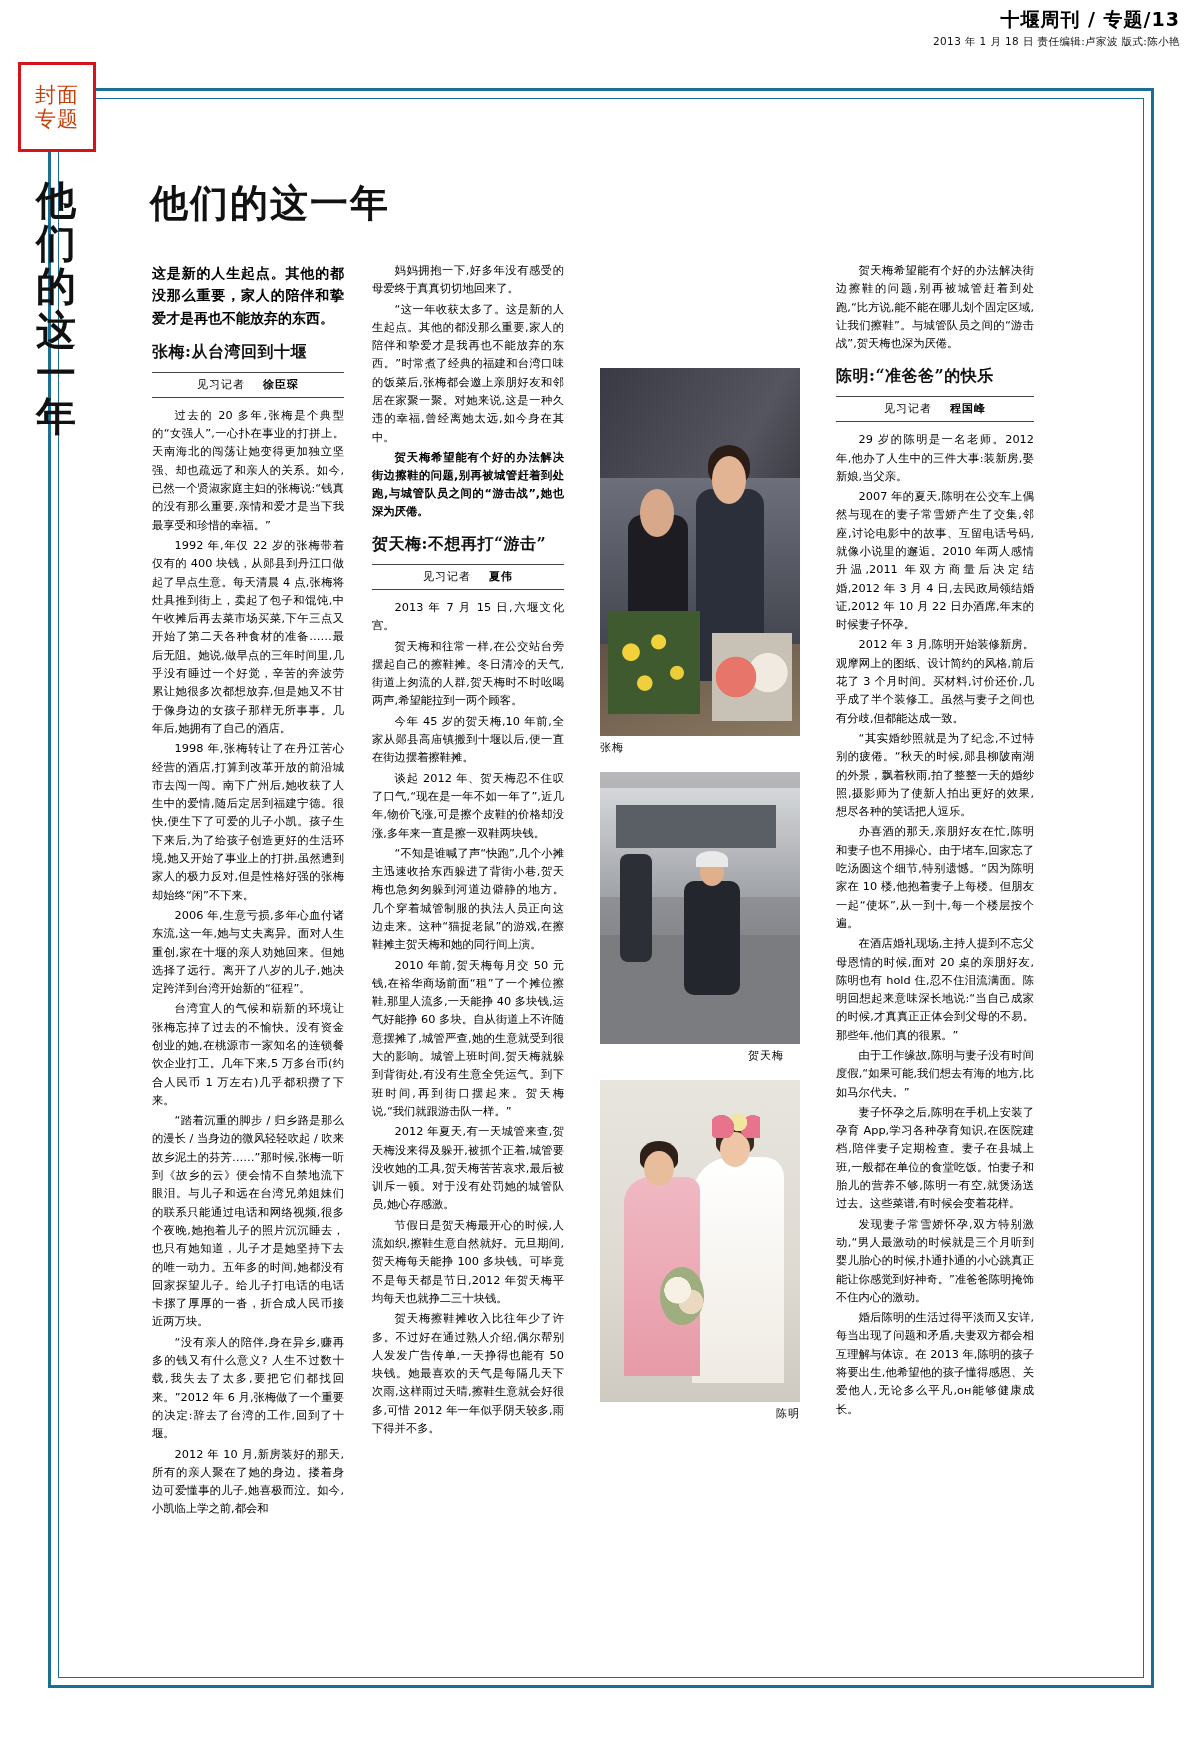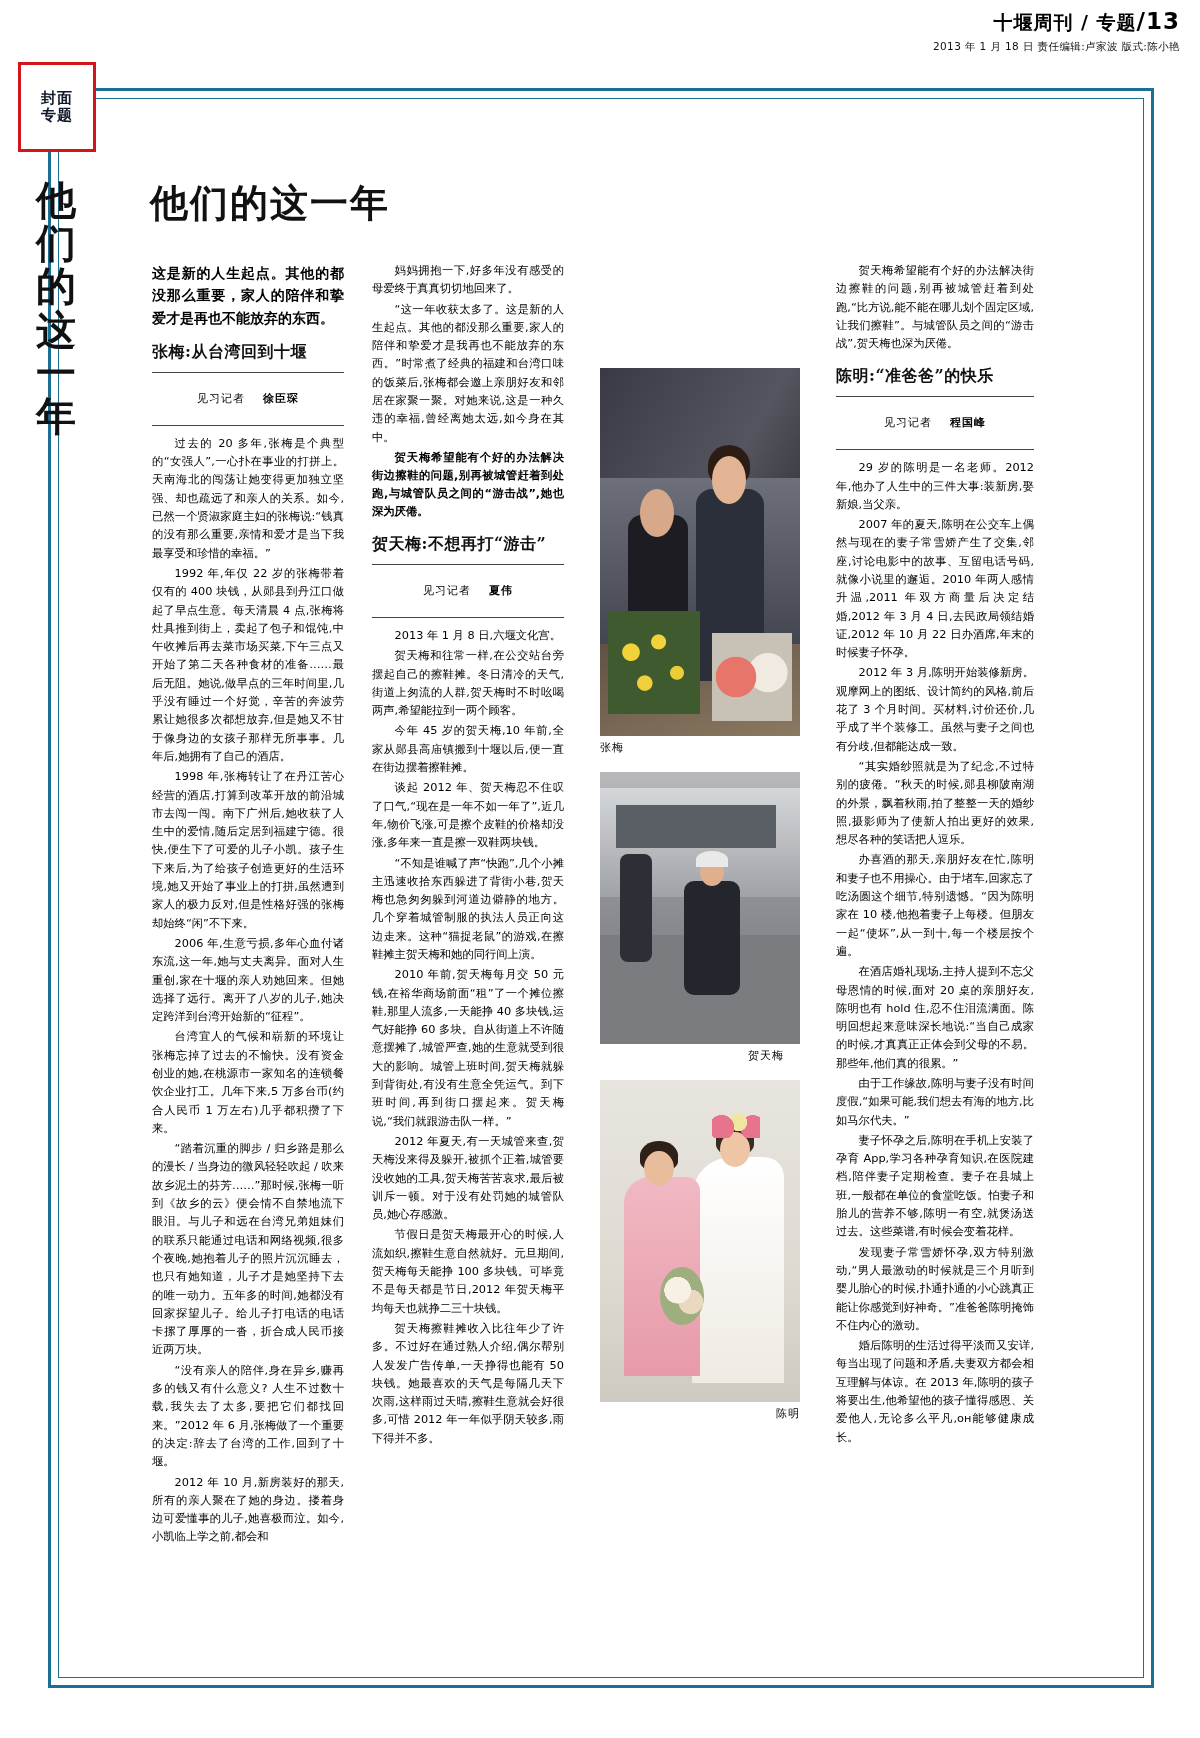--- a/index.html
+++ b/index.html
@@ -26,21 +26,21 @@
   .masthead-title {
     font-family: "DejaVu Serif", "Liberation Serif", serif;
     font-size: 19px;
     font-weight: bold;
     letter-spacing: 1px;
     color: #000;
     line-height: 1.2;
   }
   .masthead-title .pagenum {
     font-family: "DejaVu Sans", sans-serif;
-    font-size: 23px;
+    font-size: 19px;
     text-align: right;
   }
   .masthead-sub {
     margin-top: 4px;
     font-size: 10.5px;
     color: #111;
     letter-spacing: 0.4px;
   }
 
   
@@ -74,23 +74,23 @@
     box-sizing: border-box;
     background: #fff;
     display: flex;
     flex-direction: column;
     align-items: center;
     justify-content: center;
     z-index: 5;
   }
   .seal span {
     font-family: "DejaVu Serif", "Liberation Serif", serif;
-    font-size: 15px;
-    font-weight: bold;
-    color: #0f172a;
+    font-size: 21px;
+    font-weight: normal;
+    color: #c2410c;
     line-height: 1.15;
     letter-spacing: 1px;
   }
 
   
   .side-title {
     position: absolute;
     left: 26px;
     top: 178px;
     width: 60px;
@@ -146,21 +146,21 @@
     font-weight: bold;
     font-size: 16px;
     margin: 10px 0 7px 0;
     letter-spacing: 0.5px;
     color: #111;
   }
 
   .byline {
     border-top: 1px solid #444;
     border-bottom: 1px solid #444;
-    padding: 17px 0;
+    padding: 3px 0;
     margin: 0 0 9px 0;
     font-size: 11px;
     letter-spacing: 1px;
     text-align: center;
   }
   .byline .who { margin-left: 18px; font-weight: bold; }
 
   .blockquote {
     font-weight: bold;
     margin: 8px 0 6px 0;
@@ -276,21 +276,21 @@
 </div>
 
 <div class="col col2">
   <p>妈妈拥抱一下,好多年没有感受的母爱终于真真切切地回来了。</p>
   <p>“这一年收获太多了。这是新的人生起点。其他的都没那么重要,家人的陪伴和挚爱才是我再也不能放弃的东西。”时常煮了经典的福建和台湾口味的饭菜后,张梅都会邀上亲朋好友和邻居在家聚一聚。对她来说,这是一种久违的幸福,曾经离她太远,如今身在其中。</p>
   <p class="blockquote">贺天梅希望能有个好的办法解决街边擦鞋的问题,别再被城管赶着到处跑,与城管队员之间的“游击战”,她也深为厌倦。</p>
   <div class="subhead">贺天梅:不想再打“游击”</div>
   <div class="byline">
     <span>见习记者</span><span class="who">夏伟</span>
   </div>
-  <p>2013 年 1 月 8 日,六堰文化宫。</p>
+  <p>2013 年 7 月 15 日,六堰文化宫。</p>
   <p>贺天梅和往常一样,在公交站台旁摆起自己的擦鞋摊。冬日清冷的天气,街道上匆流的人群,贺天梅时不时吆喝两声,希望能拉到一两个顾客。</p>
   <p>今年 45 岁的贺天梅,10 年前,全家从郧县高庙镇搬到十堰以后,便一直在街边摆着擦鞋摊。</p>
   <p>谈起 2012 年、贺天梅忍不住叹了口气,“现在是一年不如一年了”,近几年,物价飞涨,可是擦个皮鞋的价格却没涨,多年来一直是擦一双鞋两块钱。</p>
   <p>“不知是谁喊了声“快跑”,几个小摊主迅速收拾东西躲进了背街小巷,贺天梅也急匆匆躲到河道边僻静的地方。几个穿着城管制服的执法人员正向这边走来。这种“猫捉老鼠”的游戏,在擦鞋摊主贺天梅和她的同行间上演。</p>
   <p>2010 年前,贺天梅每月交 50 元钱,在裕华商场前面“租”了一个摊位擦鞋,那里人流多,一天能挣 40 多块钱,运气好能挣 60 多块。自从街道上不许随意摆摊了,城管严查,她的生意就受到很大的影响。城管上班时间,贺天梅就躲到背街处,有没有生意全凭运气。到下班时间,再到街口摆起来。贺天梅说,“我们就跟游击队一样。”</p>
   <p>2012 年夏天,有一天城管来查,贺天梅没来得及躲开,被抓个正着,城管要没收她的工具,贺天梅苦苦哀求,最后被训斥一顿。对于没有处罚她的城管队员,她心存感激。</p>
   <p>节假日是贺天梅最开心的时候,人流如织,擦鞋生意自然就好。元旦期间,贺天梅每天能挣 100 多块钱。可毕竟不是每天都是节日,2012 年贺天梅平均每天也就挣二三十块钱。</p>
   <p>贺天梅擦鞋摊收入比往年少了许多。不过好在通过熟人介绍,偶尔帮别人发发广告传单,一天挣得也能有 50 块钱。她最喜欢的天气是每隔几天下次雨,这样雨过天晴,擦鞋生意就会好很多,可惜 2012 年一年似乎阴天较多,雨下得并不多。</p>
 </div>
 

